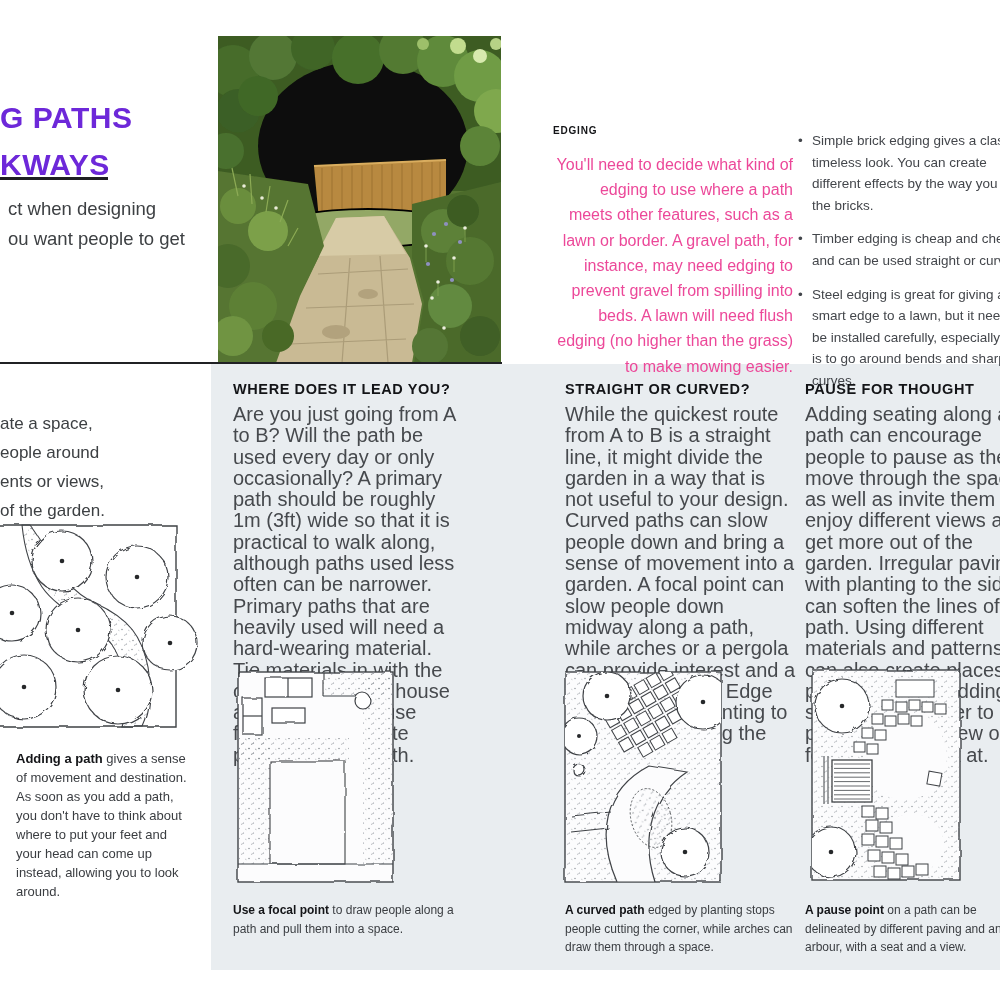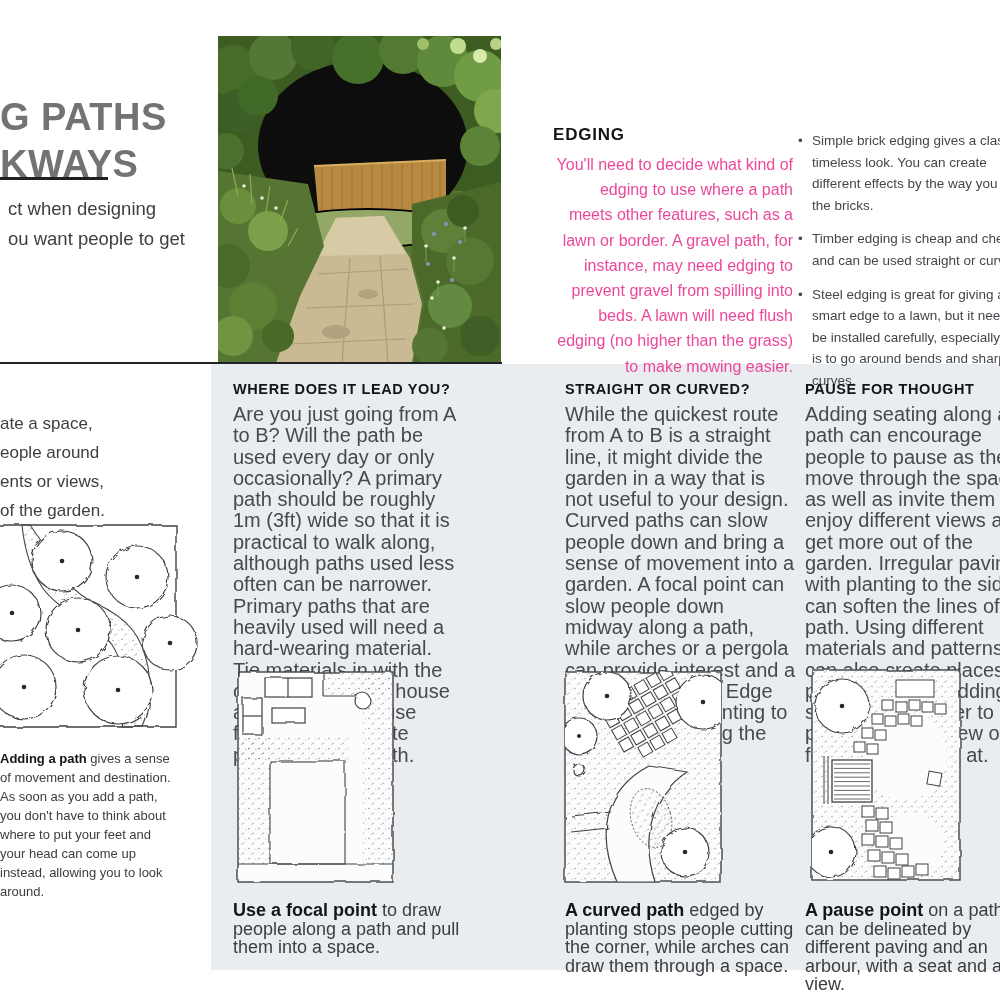--- a/index.html
+++ b/index.html
@@ -3,46 +3,46 @@
 <meta charset="utf-8">
 <style>
   html,body{margin:0;padding:0}
   body{
     width:1000px;height:1000px;overflow:hidden;background:#ffffff;
     font-family:"Liberation Sans",sans-serif;position:relative;color:#3d4043;
   }
   .page{position:absolute;inset:0;}
   .abs{position:absolute;}
   
-  .title{left:0;top:94px;font-size:38px;line-height:47px;font-weight:700;color:#737373;letter-spacing:.5px;white-space:nowrap;}
+  .title{left:0;top:94px;font-size:30px;line-height:47px;font-weight:700;color:#6d28d9;letter-spacing:.5px;white-space:nowrap;}
   .title-rule{left:0;top:177px;width:108px;height:2.5px;background:#1f2023;}
   .intro{left:8px;top:194px;font-size:18.5px;line-height:29.5px;color:#3d4043;white-space:nowrap;}
   
   .photo{left:218px;top:36px;width:283px;height:327px;}
   .hrule{left:0;top:362px;width:502px;height:2px;background:#202124;}
   
   .panel{left:211px;top:364px;width:789px;height:606px;background:#e9edf0;}
   
-  .edging-head{left:553px;top:125px;font-size:17px;font-weight:700;letter-spacing:.8px;color:#131417;}
+  .edging-head{left:553px;top:125px;font-size:10px;font-weight:700;letter-spacing:.8px;color:#131417;}
   .edging-body{left:553px;top:152px;width:240px;font-size:16px;line-height:25.2px;color:#ec4899;text-align:right;}
   .bullets{left:798px;top:130px;width:232px;list-style:none;margin:0;padding:0;font-size:13.5px;line-height:21.6px;color:#43464b;}
   .bullets li{display:flex;margin-bottom:12px;}
   .bullets .dot{flex:0 0 14px;color:#43464b;}
   
   .left-frag{left:0;top:409px;font-size:17px;line-height:29px;color:#3d4043;white-space:nowrap;}
   
   .col-head{top:381px;font-size:14.5px;font-weight:700;letter-spacing:.6px;color:#131417;white-space:nowrap;}
   .col-body{top:404px;font-size:20px;line-height:21.3px;color:#46494d;}
   .c2{left:233px;width:226px;}
   .c3{left:565px;width:232px;}
   .c4{left:805px;width:228px;}
   
-  .caption{margin:0;font-size:18px;line-height:18.6px;color:#3a3d41;}
+  .caption{margin:0;font-size:12px;line-height:18.6px;color:#3a3d41;}
   .caption b{color:#141518;}
-  .cap1{left:0;top:749px;width:178px;font-size:13px;line-height:19px;}
+  .cap1{left:16px;top:749px;width:178px;font-size:13px;line-height:19px;}
   .cap2{left:233px;top:901px;width:230px;}
   .cap3{left:565px;top:901px;width:232px;}
   .cap4{left:805px;top:901px;width:228px;}
   
   .diag{overflow:visible;}
   .d1{left:0;top:517px;width:180px;height:228px;}
   .d2{left:237px;top:666px;width:158px;height:220px;}
   .d3{left:563px;top:666px;width:160px;height:220px;}
   .d4{left:810px;top:664px;width:152px;height:222px;}
   svg{display:block;}

